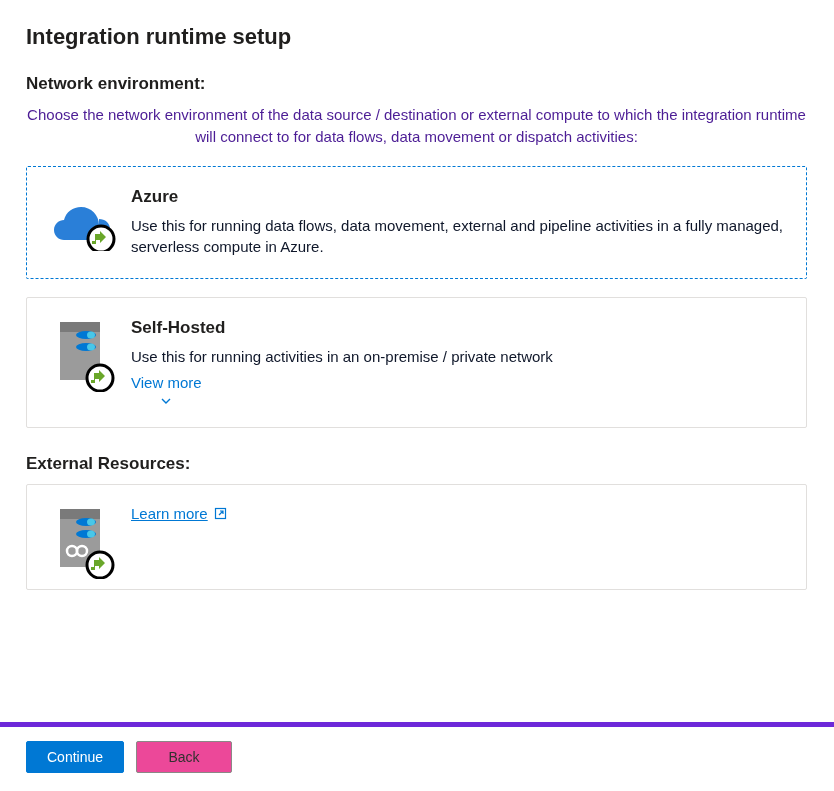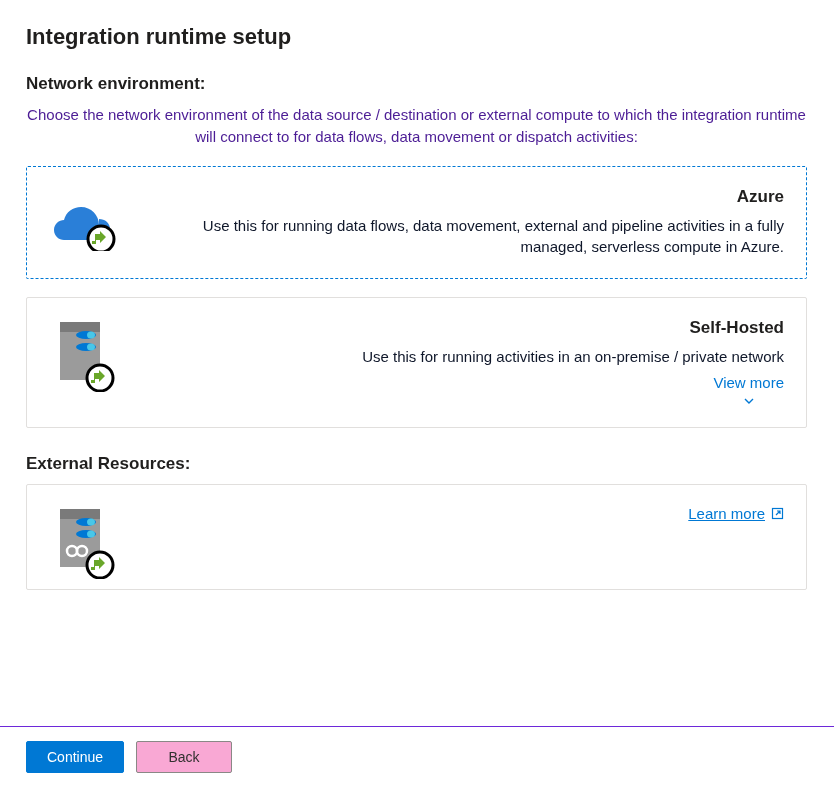--- a/index.html
+++ b/index.html
@@ -14,55 +14,54 @@
     }
     .content { padding: 24px 27px 0 26px; height: 720px; overflow: hidden; }
     .page-title { font-size: 22px; font-weight: 600; margin-bottom: 24px; color: #201f1e; }
     .section-label { font-size: 17px; font-weight: 600; margin-bottom: 10px; color: #201f1e; }
     .section-desc { font-size: 15px; line-height: 1.45; color: #4c1d95; margin-bottom: 18px; text-align: center; }
     .card {
       border: 1px solid #e1dfdd;
       border-radius: 2px;
       padding: 20px 22px 20px 22px;
       display: flex;
-      gap: 24px;
+      gap: 12px;
       margin-bottom: 18px;
       cursor: pointer;
       background: #fff;
-      text-align: right;
     }
     .card.selected { border: 1px dashed #0078d4; }
     .card-icon { width: 70px; flex-shrink: 0; display: flex; align-items: flex-start; justify-content: center; padding-top: 2px; }
     .card-body { flex: 1; }
     .card-title { font-size: 17px; font-weight: 600; margin-bottom: 8px; color: #201f1e; }
     .card-desc { font-size: 15px; line-height: 1.45; color: #0f172a; }
     .view-more { color: #0078d4; font-size: 15px; margin-top: 6px; display: inline-flex; align-items: center; gap: 4px; cursor: pointer; flex-direction: column; }
     .learn-more { color: #0078d4; font-size: 15px; text-decoration: underline; display: inline-flex; align-items: center; gap: 6px; cursor: pointer; }
     .footer {
       position: absolute;
       bottom: 0;
       left: 0;
       right: 0;
-      border-top: 1px solid #6d28d9;
+      border-top: 5px solid #6d28d9;
       padding: 14px 26px 18px 26px;
       display: flex;
       align-items: center;
       background: #fff;
     }
     .btn {
       min-width: 96px;
       height: 32px;
       padding: 0 20px;
       font-size: 14px;
       border-radius: 2px;
       cursor: pointer;
       font-family: inherit;
     }
     .btn-primary { background: #0078d4; color: #fff; border: 1px solid #0078d4; margin-right: 12px; }
-    .btn-default { background: #f9a8d4; color: #323130; border: 1px solid #8a8886; }
+    .btn-default { background: #ec4899; color: #323130; border: 1px solid #8a8886; }
     .spacer { flex: 1; }
     svg { display: block; }
   </style>
 </head>
 <body>
 
 <div class="content">
   <h1 class="page-title">Integration runtime setup</h1>
 
   <div class="section-label">Network environment:</div>

